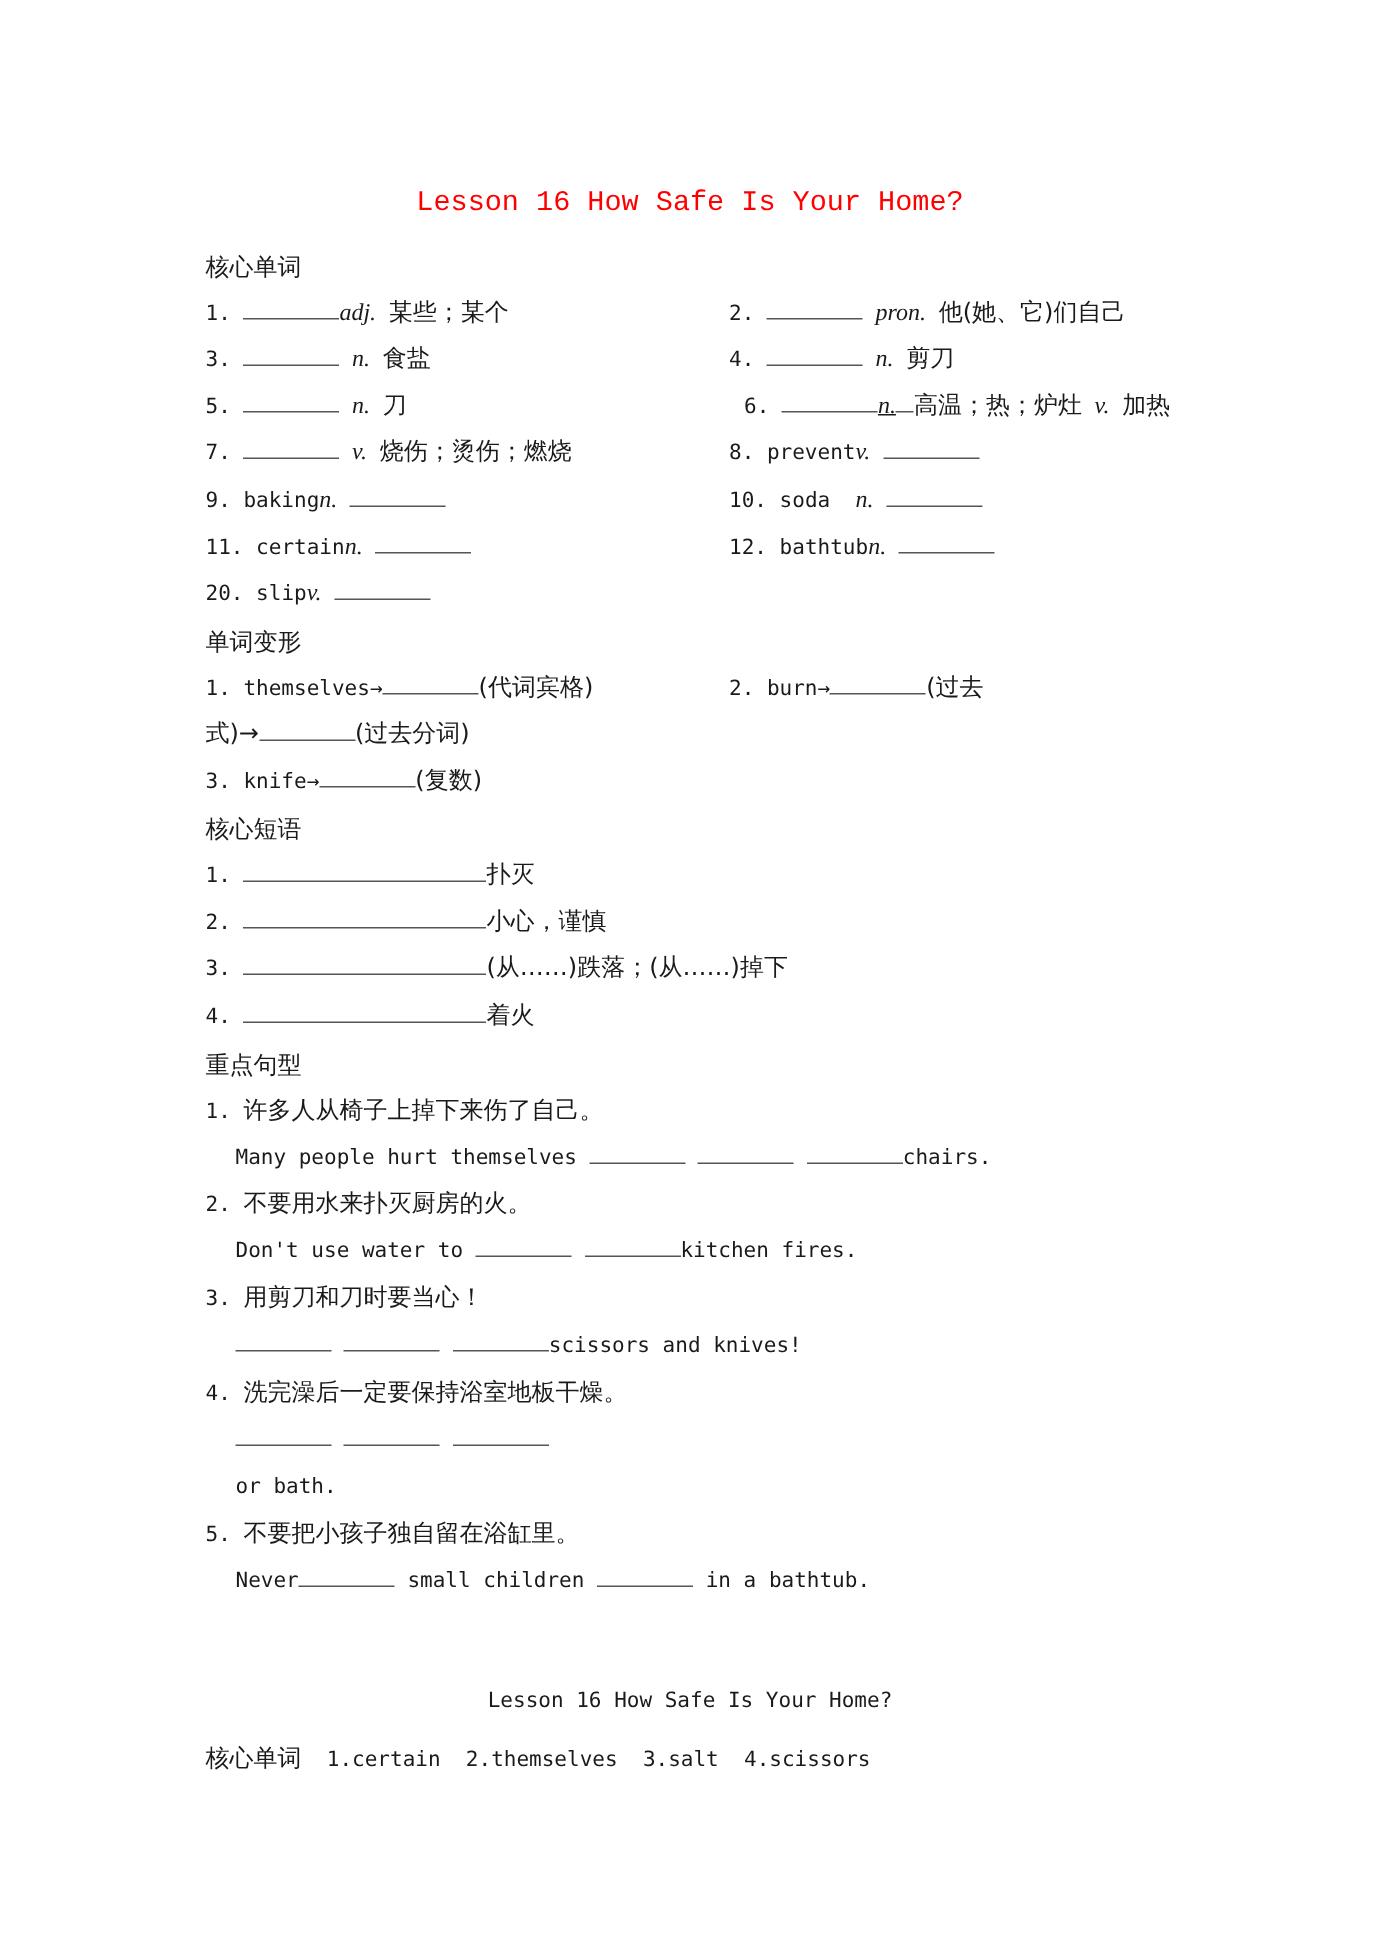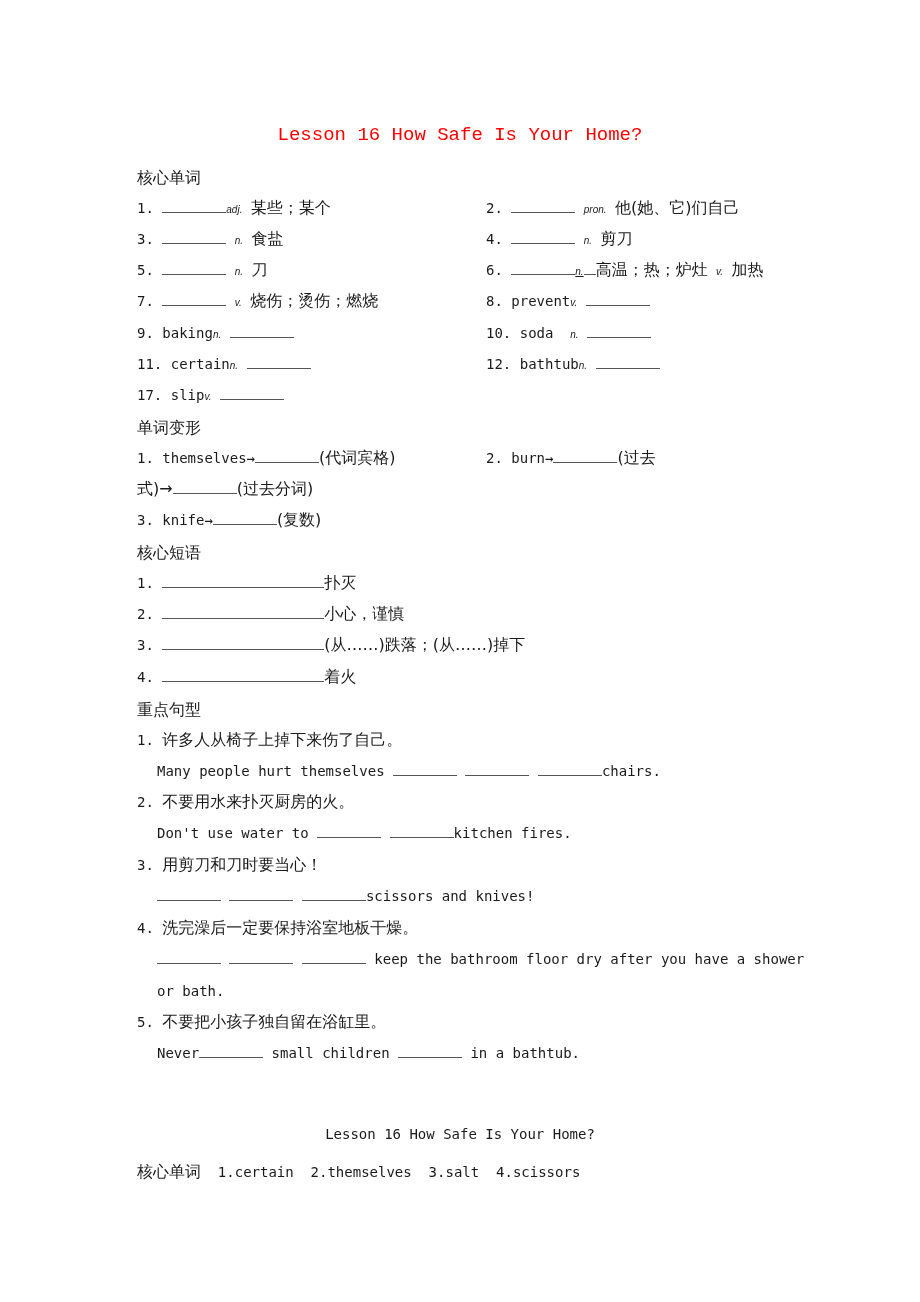--- a/index.html
+++ b/index.html
@@ -13,53 +13,53 @@
     font-family: "Liberation Mono", "DejaVu Sans Mono", monospace;
     font-size: 19px; color: #ff0000; letter-spacing: 0px;
   }
   .line { position: absolute; white-space: pre; line-height: 20px; }
   .col1 { left: 137px; }
   .col2 { left: 486px; }
   .indent { left: 157px; }
   .blank { display: inline-block; border-bottom: 1px solid #555; height: 14px; vertical-align: baseline; }
   .b8 { width: 64px; }
   .b20 { width: 162px; }
-  .it { font-style: italic; font-family: Liberation Sans, sans-serif; font-size: 10px; }
+  .it { font-style: italic; font-family: Liberation Serif, serif; font-size: 16px; }
   .cjk { font-family: "DejaVu Sans", sans-serif; font-size: 16px; }
   .answers-title {
     position: absolute; left: 0; width: 920px; top: 1126px; text-align: center;
     font-size: 14px; color: #1a1a1a;
   }
 </style>
 </head>
 <body>
 
 <div class="title">Lesson 16  How Safe Is Your Home?</div>
 
 <div class="line col1" style="top:168px;"><span class="cjk">核心单词</span></div>
 
 <div class="line col1" style="top:198px;"><span>1.</span> <span class="blank b8"></span><span class="it">adj.</span> <span class="cjk">某些；某个</span></div>
 <div class="line col2" style="top:198px;"><span>2.</span> <span class="blank b8"></span> <span class="it">pron.</span> <span class="cjk">他(她、它)们自己</span></div>
 
 <div class="line col1" style="top:229px;"><span>3.</span> <span class="blank b8"></span> <span class="it">n.</span> <span class="cjk">食盐</span></div>
 <div class="line col2" style="top:229px;"><span>4.</span> <span class="blank b8"></span> <span class="it">n.</span> <span class="cjk">剪刀</span></div>
 
 <div class="line col1" style="top:260px;"><span>5.</span> <span class="blank b8"></span> <span class="it">n.</span> <span class="cjk">刀</span></div>
-<div class="line col2" style="top:260px;"><span>6.</span> <span class="blank b8"></span><span class="it" style="text-decoration:underline;">n.</span><span class="blank" style="width:12px;"></span><span class="cjk">高温；热；炉灶</span> <span class="it">v.</span> <span class="cjk">加热</span></div>
+<div class="line col2" style="top:260px;margin-left:10px;"><span>6.</span> <span class="blank b8"></span><span class="it" style="text-decoration:underline;">n.</span><span class="blank" style="width:12px;"></span><span class="cjk">高温；热；炉灶</span> <span class="it">v.</span> <span class="cjk">加热</span></div>
 
 <div class="line col1" style="top:291px;"><span>7.</span> <span class="blank b8"></span> <span class="it">v.</span> <span class="cjk">烧伤；烫伤；燃烧</span></div>
 <div class="line col2" style="top:291px;"><span>8.</span> <span>prevent</span><span class="it">v.</span> <span class="blank b8"></span></div>
 
 <div class="line col1" style="top:323px;"><span>9.</span> <span>baking</span><span class="it">n.</span> <span class="blank b8"></span></div>
 <div class="line col2" style="top:323px;"><span>10.</span> <span>soda</span>  <span class="it">n.</span> <span class="blank b8"></span></div>
 
 <div class="line col1" style="top:354px;"><span>11.</span> <span>certain</span><span class="it">n.</span> <span class="blank b8"></span></div>
 <div class="line col2" style="top:354px;"><span>12.</span> <span>bathtub</span><span class="it">n.</span> <span class="blank b8"></span></div>
 
-<div class="line col1" style="top:385px;"><span>17.</span> <span>slip</span><span class="it">v.</span> <span class="blank b8"></span></div>
+<div class="line col1" style="top:385px;"><span>20.</span> <span>slip</span><span class="it">v.</span> <span class="blank b8"></span></div>
 
 <div class="line col1" style="top:418px;"><span class="cjk">单词变形</span></div>
 <div class="line col1" style="top:448px;"><span>1.</span> <span>themselves→</span><span class="blank b8"></span><span class="cjk">(代词宾格)</span></div>
 <div class="line col2" style="top:448px;"><span>2.</span> <span>burn→</span><span class="blank b8"></span><span class="cjk">(过去</span></div>
 <div class="line col1" style="top:479px;"><span class="cjk">式)→</span><span class="blank b8"></span><span class="cjk">(过去分词)</span></div>
 <div class="line col1" style="top:510px;"><span>3.</span> <span>knife→</span><span class="blank b8"></span><span class="cjk">(复数)</span></div>
 
 <div class="line col1" style="top:543px;"><span class="cjk">核心短语</span></div>
 <div class="line col1" style="top:573px;"><span>1.</span> <span class="blank b20"></span><span class="cjk">扑灭</span></div>
 <div class="line col1" style="top:604px;"><span>2.</span> <span class="blank b20"></span><span class="cjk">小心，谨慎</span></div>
@@ -71,20 +71,20 @@
 <div class="line col1" style="top:730px;"><span>1.</span> <span class="cjk">许多人从椅子上掉下来伤了自己。</span></div>
 <div class="line indent" style="top:761px;"><span>Many people hurt themselves </span><span class="blank b8"></span> <span class="blank b8"></span> <span class="blank b8"></span><span>chairs.</span></div>
 
 <div class="line col1" style="top:792px;"><span>2.</span> <span class="cjk">不要用水来扑灭厨房的火。</span></div>
 <div class="line indent" style="top:823px;"><span>Don't use water to </span><span class="blank b8"></span> <span class="blank b8"></span><span>kitchen fires.</span></div>
 
 <div class="line col1" style="top:855px;"><span>3.</span> <span class="cjk">用剪刀和刀时要当心！</span></div>
 <div class="line indent" style="top:886px;"><span class="blank b8"></span> <span class="blank b8"></span> <span class="blank b8"></span><span>scissors and knives!</span></div>
 
 <div class="line col1" style="top:918px;"><span>4.</span> <span class="cjk">洗完澡后一定要保持浴室地板干燥。</span></div>
-<div class="line indent" style="top:949px;"><span class="blank b8"></span> <span class="blank b8"></span> <span class="blank b8"></span><span> keep the bathroom floor dry after you have a shower</span></div>
+<div class="line indent" style="top:949px;"><span class="blank b8"></span> <span class="blank b8"></span> <span class="blank b8"></span></div>
 <div class="line indent" style="top:981px;"><span>or bath.</span></div>
 
 <div class="line col1" style="top:1012px;"><span>5.</span> <span class="cjk">不要把小孩子独自留在浴缸里。</span></div>
 <div class="line indent" style="top:1043px;"><span>Never</span><span class="blank b8"></span><span> small children </span><span class="blank b8"></span><span> in a bathtub.</span></div>
 
 <div class="answers-title">Lesson 16  How Safe Is Your Home?</div>
 <div class="line col1" style="top:1162px;text-align:right;"><span class="cjk">核心单词</span>  <span>1.certain</span>  <span>2.themselves</span>  <span>3.salt</span>  <span>4.scissors</span></div>
 
 </body></html>

